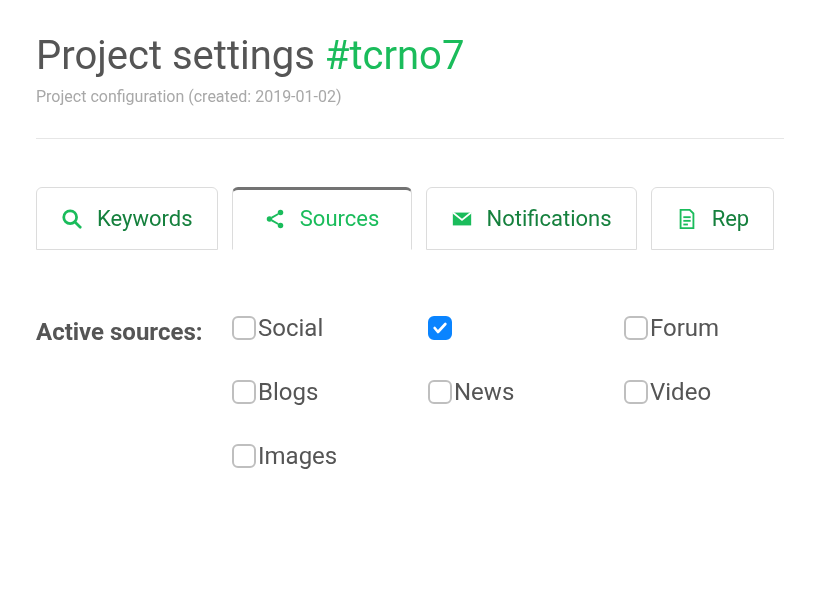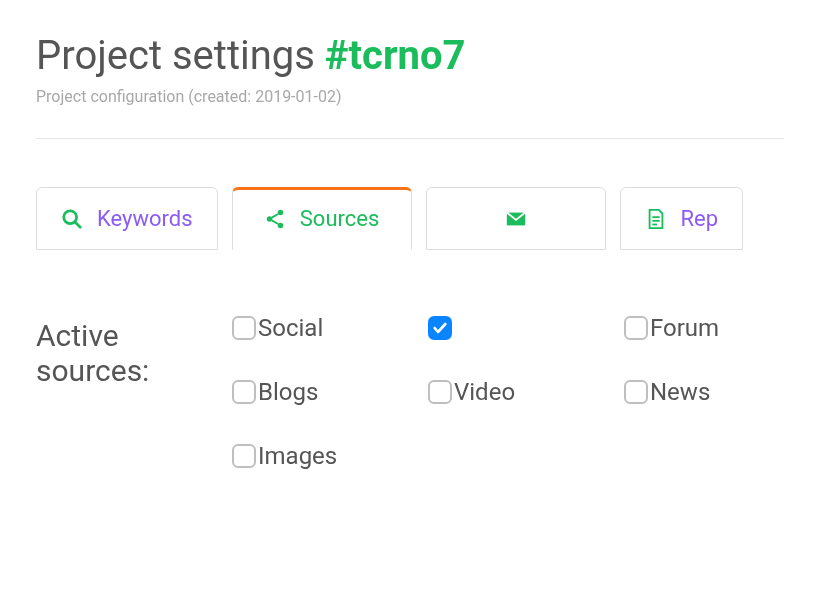--- a/index.html
+++ b/index.html
@@ -15,21 +15,21 @@
       color: #333;
     }
     .page-title {
       font-size: 40px;
       font-weight: 400;
       color: #555;
       margin-bottom: 8px;
     }
     .page-title .hash {
       color: #1abc5b;
-      font-weight: 700;
+      font-weight: 400;
     }
     .subtitle {
       font-size: 16px;
       color: #a8a8a8;
       font-weight: 400;
       margin-bottom: 32px;
     }
     .divider {
       border: none;
       border-top: 1px solid #e6e6e6;
@@ -44,27 +44,27 @@
     .tab {
       flex: 0 0 auto;
       display: flex;
       align-items: center;
       justify-content: center;
       gap: 14px;
       border: 1px solid #dcdcdc;
       border-radius: 6px 6px 0 0;
       padding: 18px 24px;
       font-size: 22px;
-      color: #8b5cf6;
+      color: #15803d;
       cursor: pointer;
       background: #fff;
       min-width: 180px;
     }
     .tab.active {
-      border-top: 3px solid #f97316;
+      border-top: 3px solid #737373;
       border-bottom: 1px solid #fff;
       color: #1abc5b;
       padding-top: 16px;
     }
     .tab .icon {
       color: #1abc5b;
       width: 22px;
       height: 22px;
       display: inline-flex;
       align-items: center;
@@ -72,24 +72,25 @@
     }
     .tab .icon svg {
       width: 22px;
       height: 22px;
     }
     .sources-section {
       display: flex;
       align-items: flex-start;
     }
     .sources-label {
-      font-size: 30px;
+      font-size: 24px;
       color: #555;
       width: 280px;
       padding-top: 4px;
+      font-weight: bold;
     }
     .sources-grid {
       display: grid;
       grid-template-columns: repeat(3, 160px);
       row-gap: 28px;
       column-gap: 0;
       gap: 36px;
     }
     .checkbox-item {
       display: flex;
@@ -155,20 +156,21 @@
     <span>Sources</span>
   </div>
 
   <div class="tab">
     <span class="icon">
       <svg viewBox="0 0 24 24" fill="currentColor">
         <path d="M2 5h20v14H2z" fill="currentColor"></path>
         <path d="M2 5l10 8 10-8" fill="none" stroke="#fff" stroke-width="2"></path>
       </svg>
     </span>
+    <span>Notifications</span>
   </div>
 
   <div class="tab" style="min-width:120px;align-items:center;">
     <span class="icon">
       <svg viewBox="0 0 24 24" fill="none" stroke="currentColor" stroke-width="2">
         <path d="M5 2h10l4 4v16H5z"></path>
         <line x1="8" y1="10" x2="16" y2="10"></line>
         <line x1="8" y1="14" x2="16" y2="14"></line>
         <line x1="8" y1="18" x2="13" y2="18"></line>
       </svg>
@@ -199,28 +201,28 @@
       <span class="checkbox-label">Forum</span>
     </div>
 
     <div class="checkbox-item">
       <span class="checkbox"></span>
       <span class="checkbox-label">Blogs</span>
     </div>
 
     <div class="checkbox-item">
       <span class="checkbox"></span>
+      <span class="checkbox-label">News</span>
+    </div>
+
+    <div class="checkbox-item">
+      <span class="checkbox"></span>
       <span class="checkbox-label">Video</span>
     </div>
 
     <div class="checkbox-item">
       <span class="checkbox"></span>
-      <span class="checkbox-label">News</span>
-    </div>
-
-    <div class="checkbox-item">
-      <span class="checkbox"></span>
       <span class="checkbox-label">Images</span>
     </div>
 
 
   </div>
 </div>
 
 </body></html>

